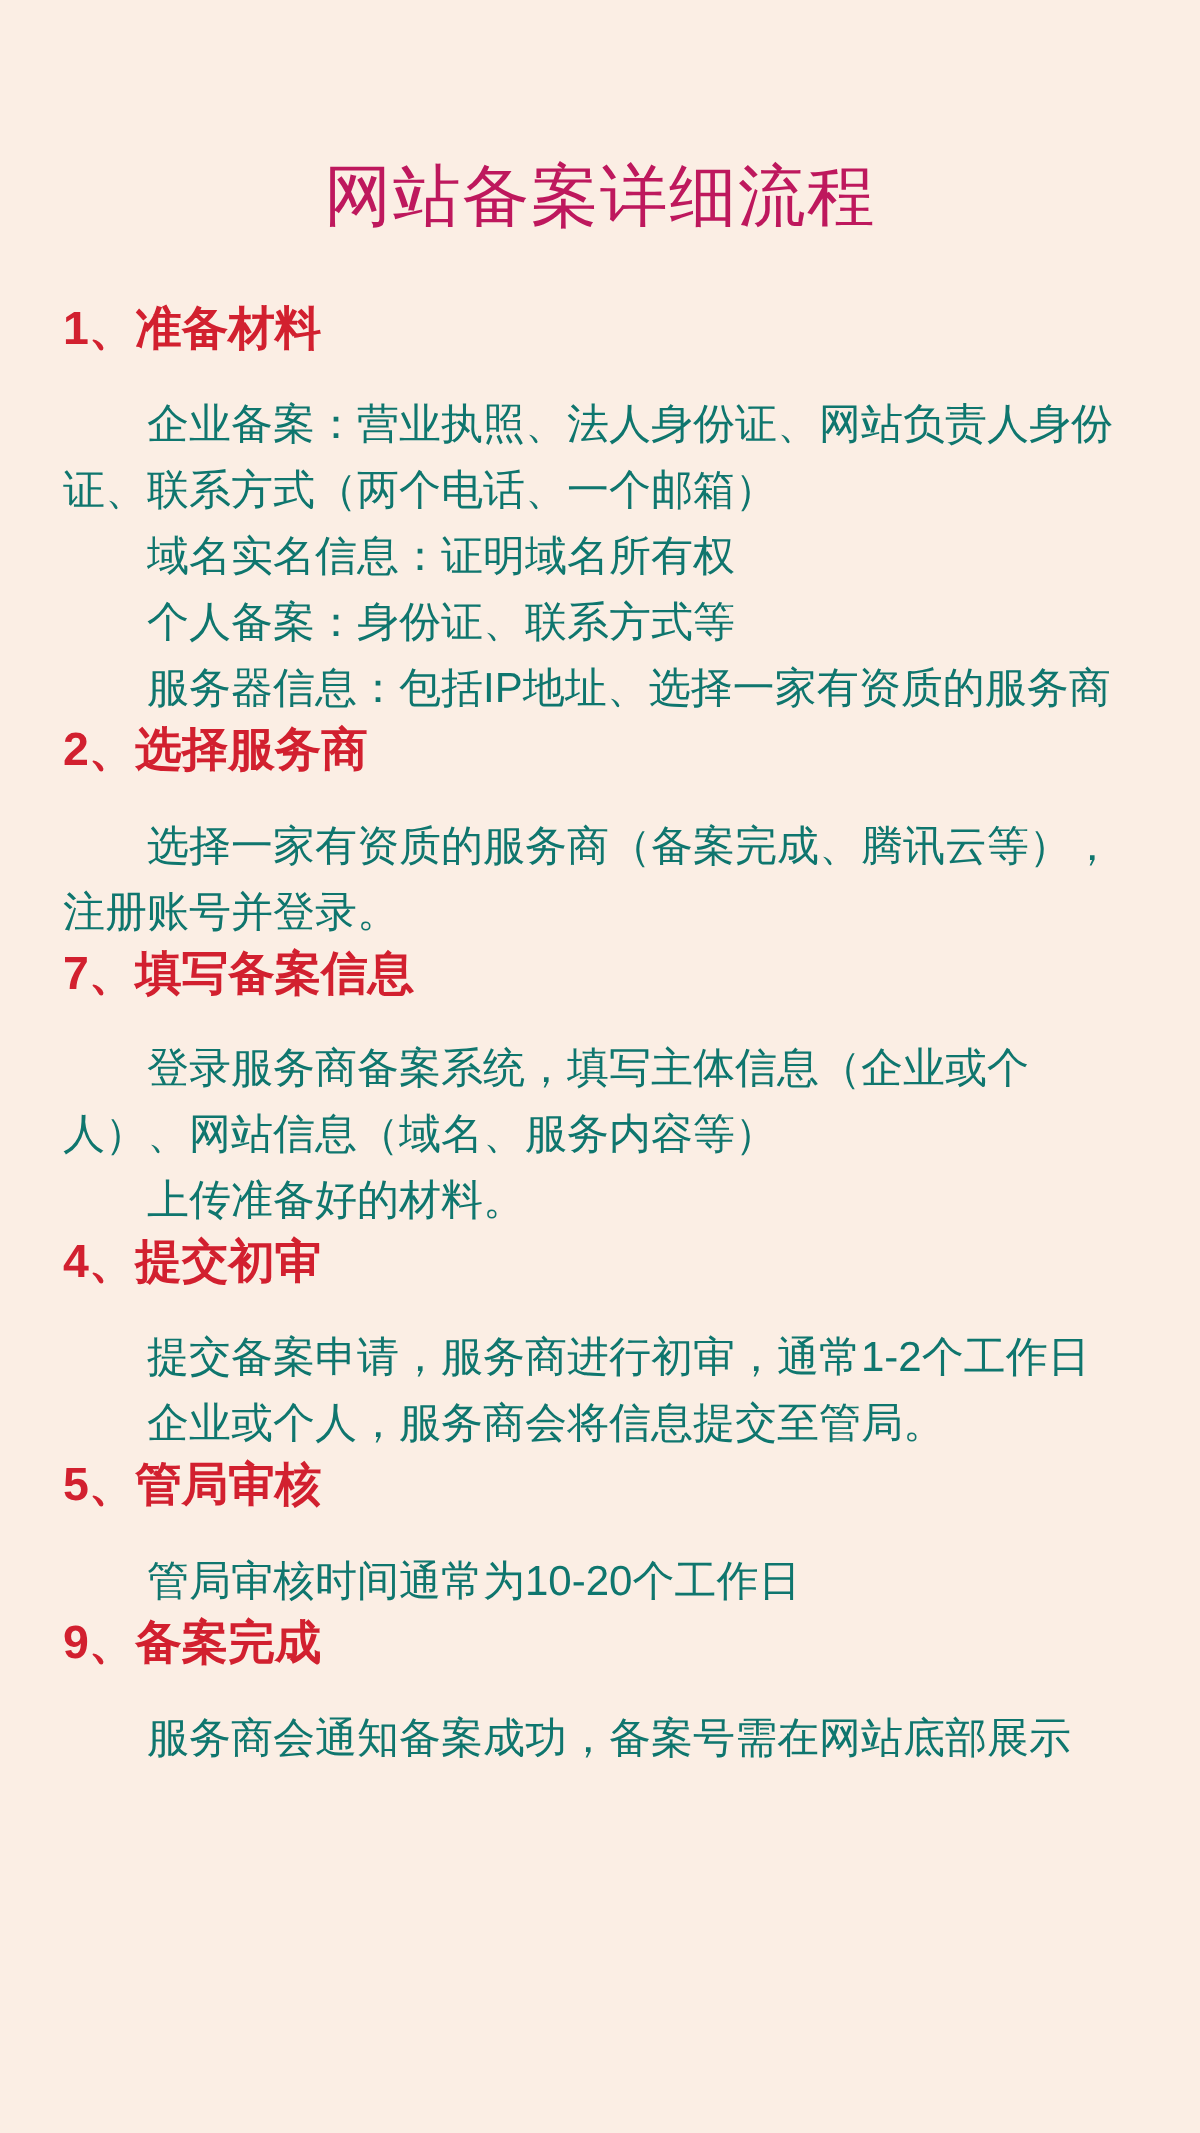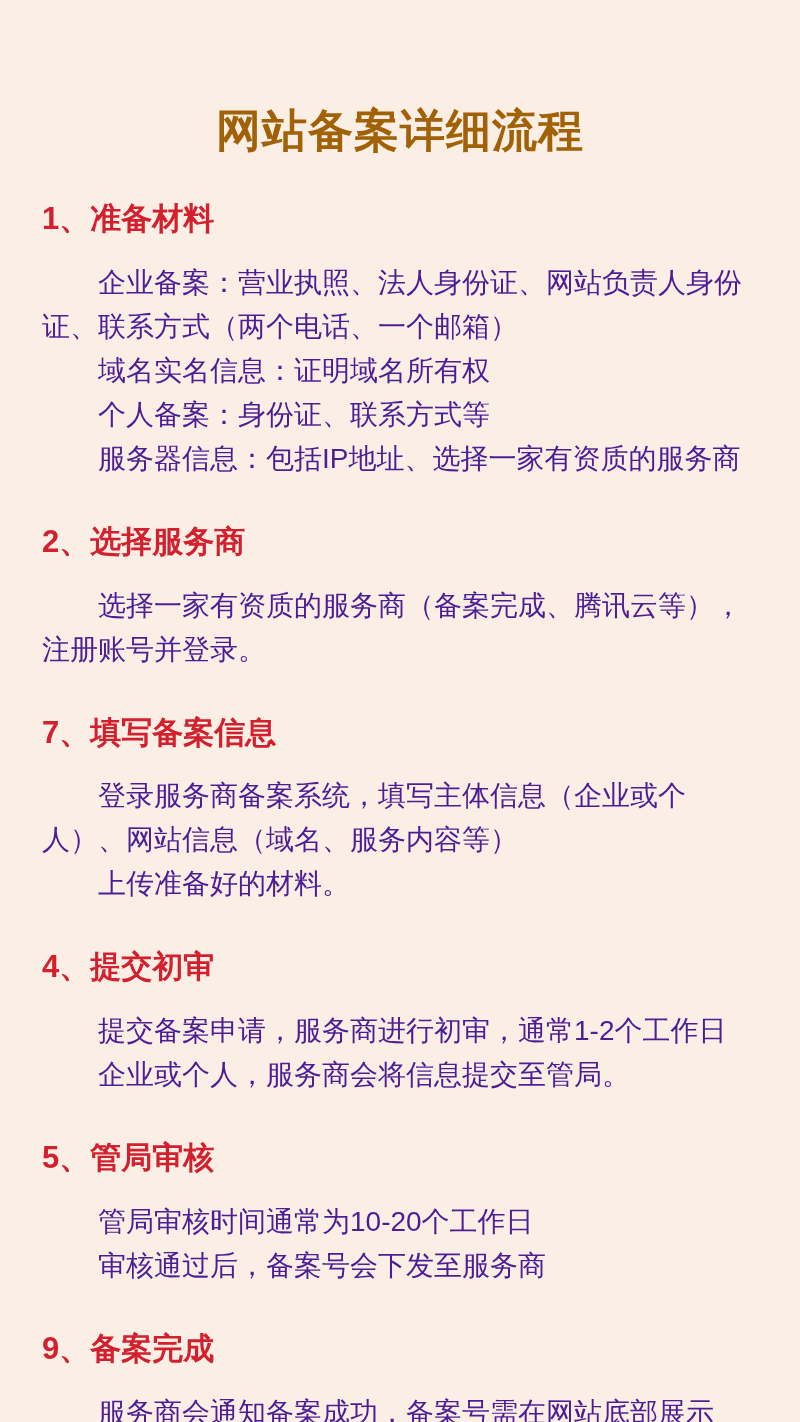--- a/index.html
+++ b/index.html
@@ -14,43 +14,42 @@
     padding: 104px 42px 0 42px;
     overflow: hidden;
     font-family: "Liberation Sans", sans-serif;
     color: #3b3531;
   }
   .title {
     margin: 0 0 42px 0;
     text-align: center;
     font-size: 45px;
     line-height: 1.2;
-    font-weight: bold;
-    color: #a16207;
+    font-weight: normal;
+    color: #be185d;
     letter-spacing: 1px;
   }
   .section {
-    margin-top: 42px;
   }
   .section:first-of-type {
     margin-top: 12px;
   }
   .heading {
     margin: 0 0 22px 0;
     font-size: 31px;
     line-height: 1.25;
     font-weight: bold;
     color: #d2202f;
   }
   .para {
     margin: 0;
     font-size: 28px;
     line-height: 44px;
     text-indent: 2em;
-    color: #4c1d95;
+    color: #0f766e;
   }
 </style>
 </head>
 <body>
 
 <div class="page">
 
   <h1 class="title">网站备案详细流程</h1>
 
   <div class="section">
@@ -74,21 +73,20 @@
 
   <div class="section">
     <h2 class="heading">4、提交初审</h2>
     <p class="para">提交备案申请，服务商进行初审，通常1-2个工作日</p>
     <p class="para">企业或个人，服务商会将信息提交至管局。</p>
   </div>
 
   <div class="section">
     <h2 class="heading">5、管局审核</h2>
     <p class="para">管局审核时间通常为10-20个工作日</p>
-    <p class="para">审核通过后，备案号会下发至服务商</p>
   </div>
 
   <div class="section">
     <h2 class="heading">9、备案完成</h2>
     <p class="para">服务商会通知备案成功，备案号需在网站底部展示</p>
   </div>
 
 </div>
 
 </body></html>

